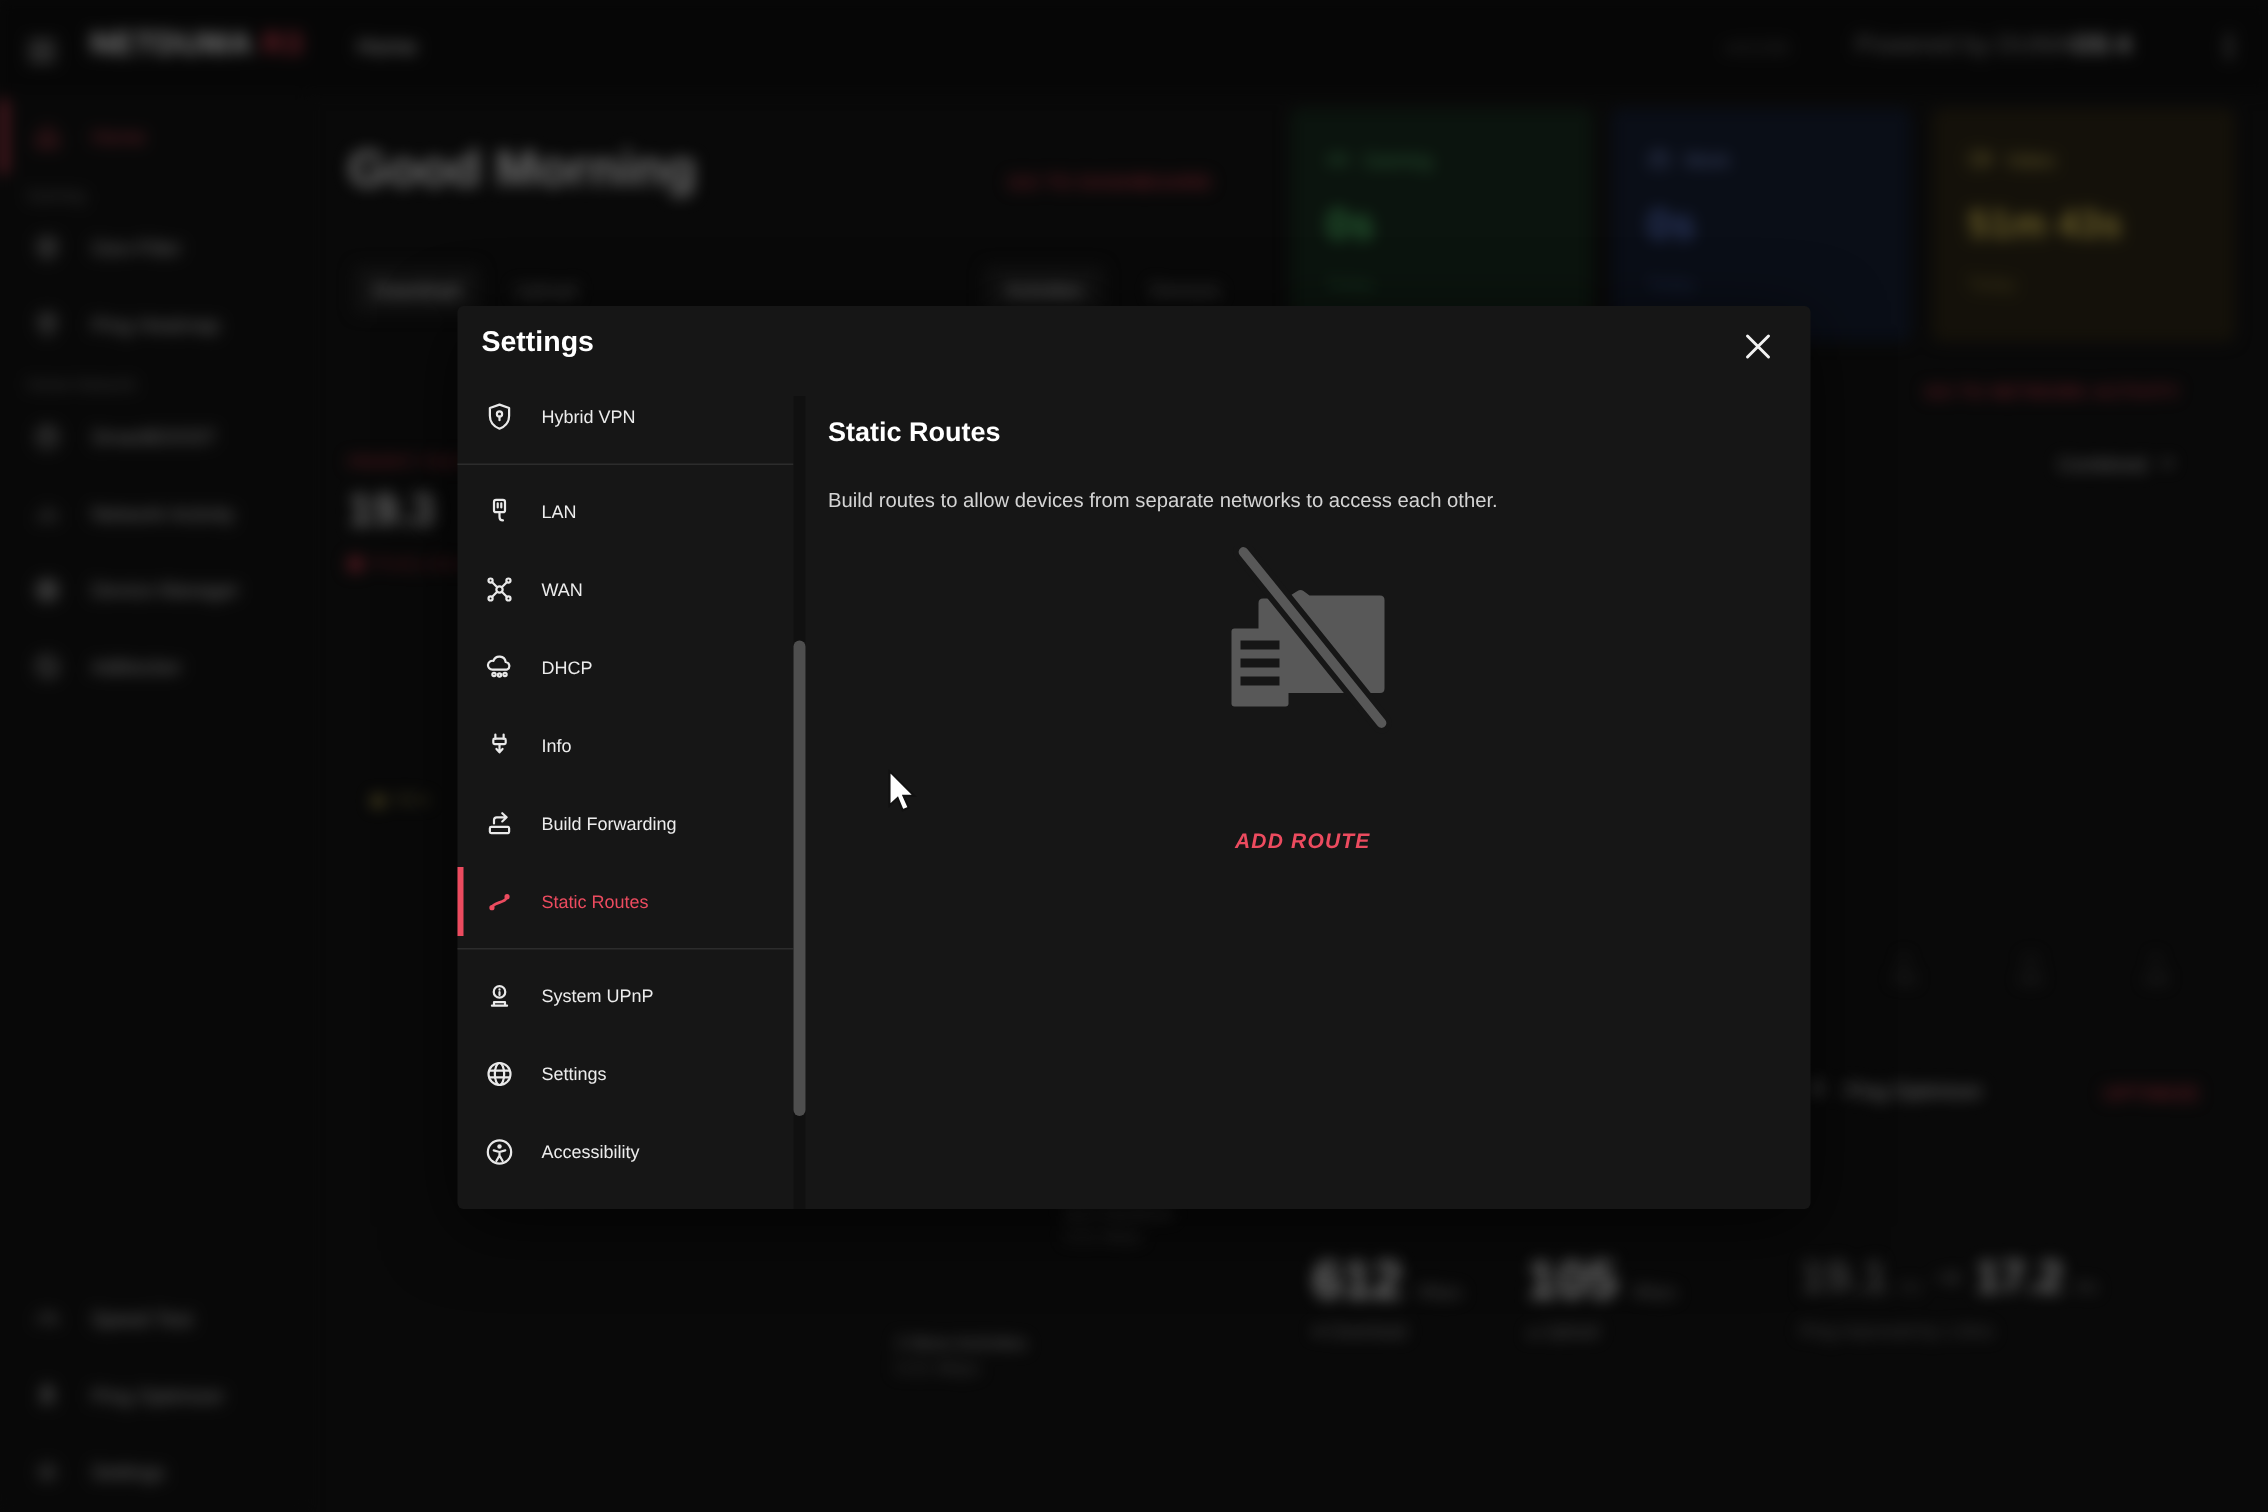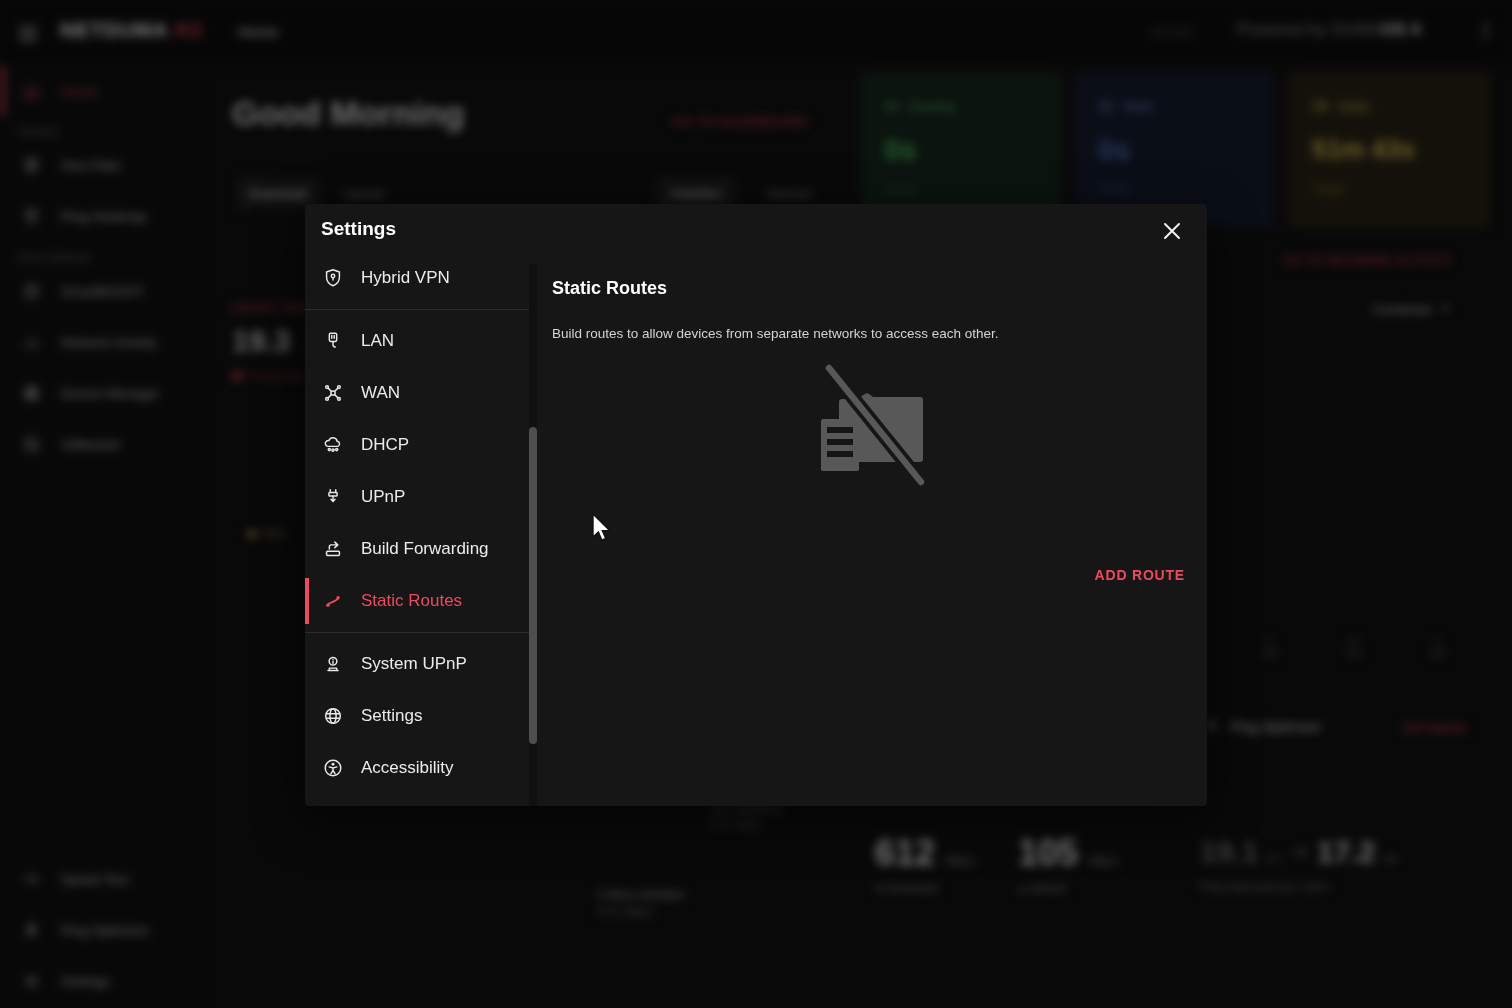--- a/index.html
+++ b/index.html
@@ -33,34 +33,34 @@
   .tri-up{display:inline-block;width:0;height:0;border-left:4px solid transparent;border-right:4px solid transparent;border-bottom:5px solid #8a8a8a;}
   
   .dim{position:absolute;inset:0;background:rgba(4,4,4,.5);}
   
   .modal{position:absolute;left:305px;top:204px;width:902px;height:602px;background:#161616;
          border-radius:4px;box-shadow:0 12px 48px rgba(0,0,0,.65);}
   .modal-title{position:absolute;left:16px;top:14px;font-size:19px;font-weight:bold;color:#fff;}
   .close-btn{position:absolute;right:22px;top:16px;width:24px;height:24px;cursor:pointer;}
   .menu{position:absolute;left:0;top:48px;width:224px;}
   .mitem{position:relative;display:flex;align-items:center;gap:17px;height:52px;padding-left:17px;cursor:pointer;}
-  .mitem .mlabel{font-size:17px;color:#ececec;}
+  .mitem .mlabel{font-size:12px;color:#ececec;}
   .mitem svg{stroke:#e9e9e9;}
   .mitem.active .mlabel{color:var(--accent);}
   .mitem.active svg{stroke:var(--accent);}
   .mitem.active::before{content:'';position:absolute;left:0;top:3px;bottom:3px;width:4px;background:var(--accent);}
   .mdivider{height:1px;background:#2c2c2c;margin:5px 0;}
   .scroll-track{position:absolute;left:224px;top:60px;width:8px;height:542px;background:#101010;}
   .scroll-thumb{position:absolute;left:224px;top:223px;width:8px;height:317px;background:#4e4e4e;border-radius:4px;}
   .content-head{position:absolute;left:247px;top:74px;font-size:18px;font-weight:bold;color:#fff;}
   .content-desc{position:absolute;left:247px;top:122px;font-size:13.5px;color:#d4d4d4;}
   .empty-wrap{position:absolute;left:247px;right:22px;top:160px;text-align:center;}
   .empty-hint{position:absolute;left:247px;right:22px;top:319px;text-align:center;font-size:15px;color:#efefef;}
-  .add-route{position:absolute;left:247px;right:22px;top:363px;text-align:right;font-size:14px;font-weight:bold;
-             letter-spacing:.8px;color:var(--accent);cursor:pointer;}
+  .add-route{position:absolute;left:247px;right:22px;top:348px;text-align:center;font-size:14px;font-weight:bold;
+             letter-spacing:.8px;color:var(--accent);cursor:pointer;font-style:italic;}
   .cursor{position:absolute;left:591px;top:513px;z-index:50;}
   svg{display:block;}
 </style>
 </head>
 <body>
 
 <div class="stage">
 
   <div class="bg">
 
@@ -323,21 +323,21 @@
             <circle cx="16" cy="17" r="1.2"></circle>
           </svg>
         <span class="mlabel">DHCP</span>
       </div>
       <div class="mitem">
         <svg width="22" height="22" viewBox="0 0 24 24" fill="none" stroke-width="1.6" stroke-linecap="round" stroke-linejoin="round">
             <path d="M9 4 V7 M15 4 V7"></path>
             <rect x="7.5" y="7" width="9" height="4" rx="1"></rect>
             <path d="M12 11 V15 M9.8 14.5 L12 17 L14.2 14.5"></path>
           </svg>
-        <span class="mlabel">UPnP</span>
+        <span class="mlabel">Info</span>
       </div>
       <div class="mitem">
         <svg width="22" height="22" viewBox="0 0 24 24" fill="none" stroke-width="1.6" stroke-linecap="round" stroke-linejoin="round">
             <rect x="5" y="14.5" width="14" height="4.5" rx="1"></rect>
             <path d="M8 12 V9.5 A2 2 0 0 1 10 7.5 H17 M14 4.5 L17.2 7.5 L14 10.5"></path>
           </svg>
         <span class="mlabel">Build Forwarding</span>
       </div>
       <div class="mitem active">
         <svg width="22" height="22" viewBox="0 0 24 24" fill="none" stroke-width="2" stroke-linecap="round">

